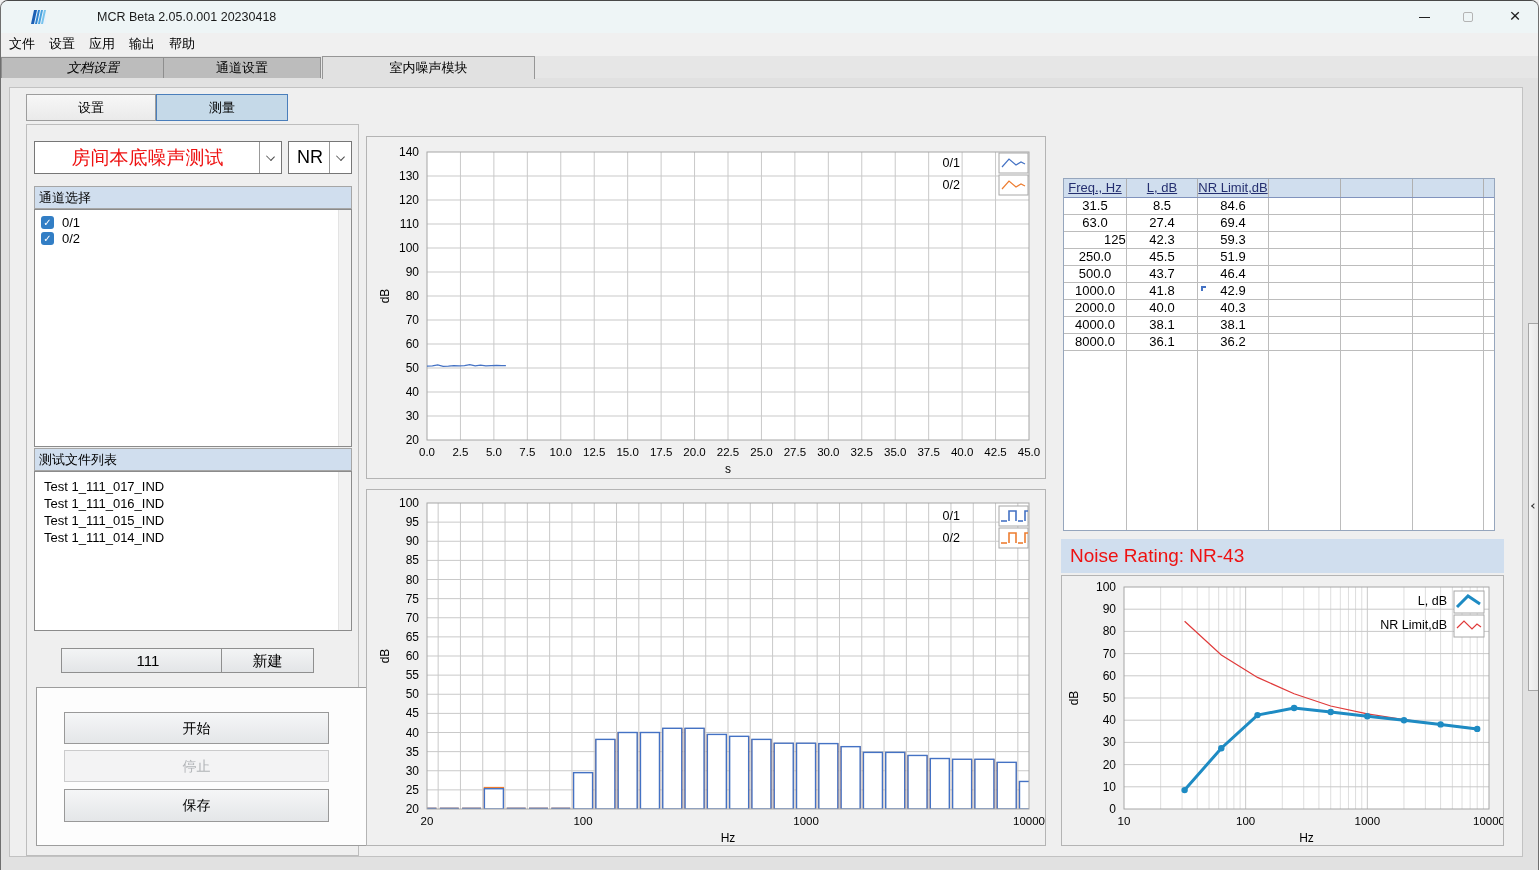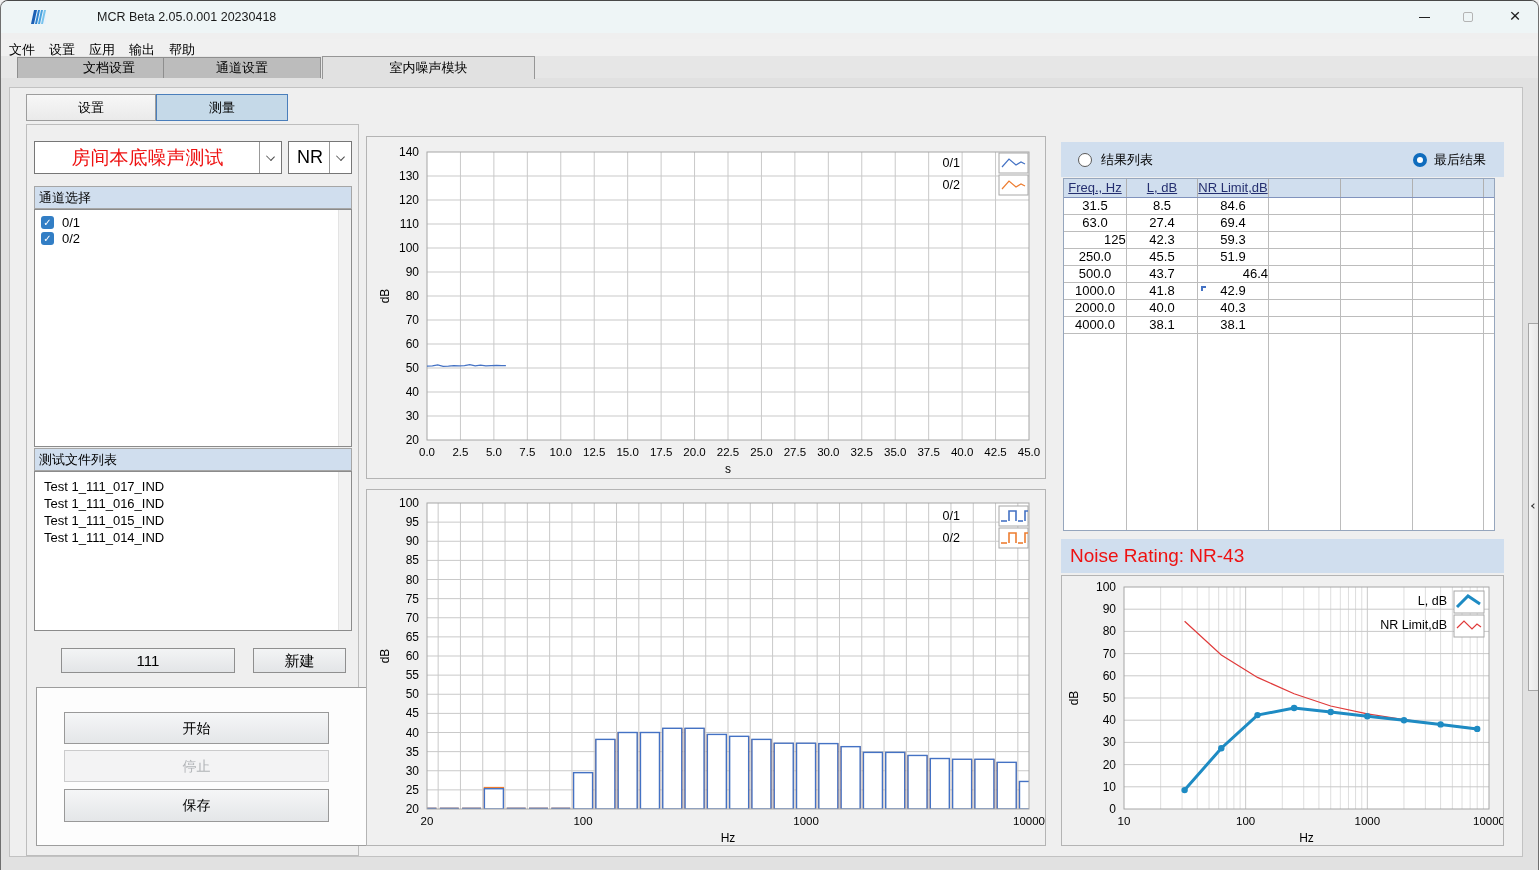--- a/index.html
+++ b/index.html
@@ -6,21 +6,21 @@
   body { width:1539px; height:870px; position:relative; overflow:hidden;
          font-family:"Liberation Sans","DejaVu Sans",sans-serif; background:#efefef; }
   .window { position:absolute; inset:0; border:1px solid #6f6f6f; border-top-color:#484848; border-bottom:none; border-radius:8px 8px 0 0; overflow:hidden; background:#efefef; }
   .titlebar { position:absolute; left:0; top:0; width:100%; height:32px; background:#eef5f6; }
   .appicon { position:absolute; left:30px; top:8px; width:16px; height:16px; }
   .apptitle { position:absolute; left:56px; top:0; height:32px; line-height:32px; font-size:12.5px; color:#1a1a1a;margin-left:40px; }
   .winbtn { position:absolute; top:0; width:40px; height:32px; text-align:center; }
   .minglyph { position:absolute; left:14px; top:16px; width:11px; height:1px; background:#222; }
   .maxglyph { position:absolute; left:14px; top:11px; width:10px; height:10px; border:1px solid #b4b4b4; border-radius:2px; }
   .closeglyph { line-height:30px; font-size:19px; color:#222; }
-  .menubar { position:absolute; left:0; top:38px; width:100%; height:23px; background:#f0f0f0; padding-left:4px; }
+  .menubar { position:absolute; left:0; top:32px; width:100%; height:23px; background:#f0f0f0; padding-left:4px; }
   .menuitem { display:inline-block; height:23px; line-height:22px; font-size:13px; color:#000; padding:0 4px; margin-right:6px; }
   .tabstrip { position:absolute; left:0; top:55px; width:100%; height:22px; background:#e6e6e6; }
   .tab { position:absolute; top:1px; height:21px; background:#bcbcbc; border:1px solid #8e8e8e; border-bottom:none; text-align:center; font-size:13px; line-height:20px; color:#000; }
   .tab.active { top:0; height:23px; background:#e1e1e1; border-color:#969696; z-index:2; line-height:22px; }
   .main { position:absolute; left:0; top:77px; width:100%; height:793px; background:#e1e1e1; }
   .pagebox { position:absolute; left:8px; top:86px; width:1514px; height:770px; border:1px solid #c2c2c2; background:#efefef; }
   .subtab { position:absolute; top:93px; height:27px; font-size:13px; text-align:center; line-height:25px; }
   .subtab1 { left:25px; width:130px; background:linear-gradient(#f7f7f7,#eaeaea); border:1px solid #9d9d9d; }
   .subtab2 { left:155px; width:132px; background:#c5d9e8; border:1px solid #4a7ebb; z-index:2; }
   .leftbox { position:absolute; left:25px; top:123px; width:333px; height:732px; border:1px solid #bdbdbd; }
@@ -35,21 +35,21 @@
   .listbox { position:absolute; left:33px; width:318px; background:#fff; border:1px solid #8b8b8b; }
   .scrollstrip { position:absolute; right:0; top:0; bottom:0; width:13px; background:#f2f2f2; border-left:1px solid #e3e3e3; }
   .chanrow { position:relative; height:15px; margin-top:1px; }
   .chanrow:first-child { margin-top:5px; }
   .cbox { position:absolute; left:6px; top:1px; width:13px; height:13px; background:#327ec5; border-radius:3px; color:#fff; font-size:10px; line-height:13px; text-align:center; }
   .clabel { position:absolute; left:27px; top:0; font-size:13px; line-height:15px; color:#000; }
   .fitem { height:17px; line-height:17px; font-size:13px; padding-left:9px; color:#000; }
   .flist-pad { padding-top:6px; }
   .btnlike { position:absolute; background:linear-gradient(#f3f4f5,#e3e5e7); border:1px solid #8f8f8f; text-align:center; font-size:15px; color:#000; }
   .input111 { left:60px; top:647px; width:174px; height:25px; line-height:23px; }
-  .newbtn { left:252px; top:647px; width:93px; height:25px; line-height:23px; }
+  .newbtn { left:220px; top:647px; width:93px; height:25px; line-height:23px; }
   .btnbox { position:absolute; left:35px; top:686px; width:377px; height:159px; background:#fdfdfd; border:1px solid #9d9d9d; }
   .bigbtn { position:absolute; left:27px; width:265px; height:32px; background:linear-gradient(#f5f6f7,#e4e6e8); border:1px solid #999; text-align:center; font-size:14px; line-height:30px; color:#000; }
   .bigbtn.disabled { background:#f3f3f4; border:1px solid #cbcbcc; color:#b0b3b6; }
   .chartpanel { position:absolute; background:#f0f0f0; border:1px solid #b4b4b4; }
   .panel1 { left:365px; top:135px; width:680px; height:343px; }
   .panel2 { left:365px; top:488px; width:680px; height:357px; }
   .panel3 { left:1060px; top:574px; width:443px; height:271px; }
   .radiobar { position:absolute; left:1060px; top:141px; width:443px; height:35px; background:#d0deee; }
   .radio { position:absolute; top:11px; width:14px; height:14px; border-radius:50%; background:#fff; border:1px solid #5a5a5a; }
   .radio.sel { border:4px solid #0f6cbd; }
@@ -83,21 +83,21 @@
     <div class="winbtn" style="left:1404px">
         <div class="minglyph"></div>
       </div>
     <div class="winbtn" style="left:1448px">
         <div class="maxglyph"></div>
       </div>
     <div class="winbtn closeglyph" style="left:1494px">×</div>
   </div>
   <div class="menubar"><div class="menuitem">文件</div><div class="menuitem">设置</div><div class="menuitem">应用</div><div class="menuitem">输出</div><div class="menuitem">帮助</div></div>
   <div class="tabstrip">
-      <div class="tab" style="left: 16px; width: 184px;">文档设置</div>
+      <div class="tab" style="left: 0px; width: 184px; font-style: italic;">文档设置</div>
       <div class="tab" style="left: 162px; width: 158px;">通道设置</div>
       <div class="tab active" style="left: 321px; width: 213px;">室内噪声模块</div>
     </div>
   <div class="main"></div>
   <div class="pagebox"></div>
 
   <div class="subtab subtab1">设置</div>
   <div class="subtab subtab2">测量</div>
 
   <div class="leftbox"></div>
@@ -363,26 +363,20 @@
           <polyline points="658,31 658,21 661,21" fill="none" stroke="#4472c4" stroke-width="1.6"></polyline>
           <text x="593" y="52" font-size="12.5" fill="#000" text-anchor="end">0/2</text>
           <rect x="632" y="38" width="29" height="20" fill="#fff" stroke="#a8a8a8" stroke-width="1"></rect>
           <line x1="634" y1="53" x2="640" y2="53" stroke="#ed7d31" stroke-width="1.6"></line>
           <polyline points="642,53 642,43 649,43 649,53" fill="none" stroke="#ed7d31" stroke-width="1.6"></polyline>
           <line x1="651" y1="53" x2="656" y2="53" stroke="#ed7d31" stroke-width="1.6"></line>
           <polyline points="658,53 658,43 661,43" fill="none" stroke="#ed7d31" stroke-width="1.6"></polyline>
         </svg></div>
     </div>
 
-  <div class="radiobar">
-    <div class="radio" style="left:17px"></div>
-    <div class="radiolabel" style="left:40px">结果列表</div>
-    <div class="radio sel" style="left:352px"></div>
-    <div class="radiolabel" style="left:373px">最后结果</div>
-  </div>
 
   <div class="rtable" id="rtable">
       <div class="trow head">
         <div class="tcell" style="width: 63px;">Freq., Hz</div>
         <div class="tcell" style="width: 71px;">L, dB</div>
         <div class="tcell" style="width: 71px;">NR Limit,dB</div>
         <div class="tcell" style="width: 72px;"></div>
         <div class="tcell" style="width: 72px;"></div>
         <div class="tcell" style="width: 71px;"></div>
         <div class="tcell" style="flex: 1 1 0%; border-right: none;"></div>
@@ -419,21 +413,21 @@
         <div class="tcell" style="width: 71px;">45.5</div>
         <div class="tcell" style="width: 71px;">51.9</div>
         <div class="tcell" style="width: 72px;"></div>
         <div class="tcell" style="width: 72px;"></div>
         <div class="tcell" style="width: 71px;"></div>
         <div class="tcell" style="flex: 1 1 0%; border-right: none;"></div>
       </div>
       <div class="trow ">
         <div class="tcell" style="width: 63px;">500.0</div>
         <div class="tcell" style="width: 71px;">43.7</div>
-        <div class="tcell" style="width: 71px; text-align: right;">46.4</div>
+        <div class="tcell" style="width: 71px;">46.4</div>
         <div class="tcell" style="width: 72px;"></div>
         <div class="tcell" style="width: 72px;"></div>
         <div class="tcell" style="width: 71px;"></div>
         <div class="tcell" style="flex: 1 1 0%; border-right: none;"></div>
       </div>
       <div class="trow ">
         <div class="tcell" style="width: 63px;">1000.0</div>
         <div class="tcell" style="width: 71px;">41.8</div>
         <div class="tcell" style="width: 71px;">42.9</div>
         <div class="tcell" style="width: 72px;"></div>
@@ -447,20 +441,29 @@
         <div class="tcell" style="width: 71px;">40.3</div>
         <div class="tcell" style="width: 72px;"></div>
         <div class="tcell" style="width: 72px;"></div>
         <div class="tcell" style="width: 71px;"></div>
         <div class="tcell" style="flex: 1 1 0%; border-right: none;"></div>
       </div>
       <div class="trow ">
         <div class="tcell" style="width: 63px;">4000.0</div>
         <div class="tcell" style="width: 71px;">38.1</div>
         <div class="tcell" style="width: 71px;">38.1</div>
+        <div class="tcell" style="width: 72px;"></div>
+        <div class="tcell" style="width: 72px;"></div>
+        <div class="tcell" style="width: 71px;"></div>
+        <div class="tcell" style="flex: 1 1 0%; border-right: none;"></div>
+      </div>
+      <div class="trow ">
+        <div class="tcell" style="width: 63px;">8000.0</div>
+        <div class="tcell" style="width: 71px;">36.1</div>
+        <div class="tcell" style="width: 71px;">36.2</div>
         <div class="tcell" style="width: 72px;"></div>
         <div class="tcell" style="width: 72px;"></div>
         <div class="tcell" style="width: 71px;"></div>
         <div class="tcell" style="flex: 1 1 0%; border-right: none;"></div>
       </div>
       <div class="trow fill">
         <div class="tcell" style="width: 63px;"></div>
         <div class="tcell" style="width: 71px;"></div>
         <div class="tcell" style="width: 71px;"></div>
         <div class="tcell" style="width: 72px;"></div>

